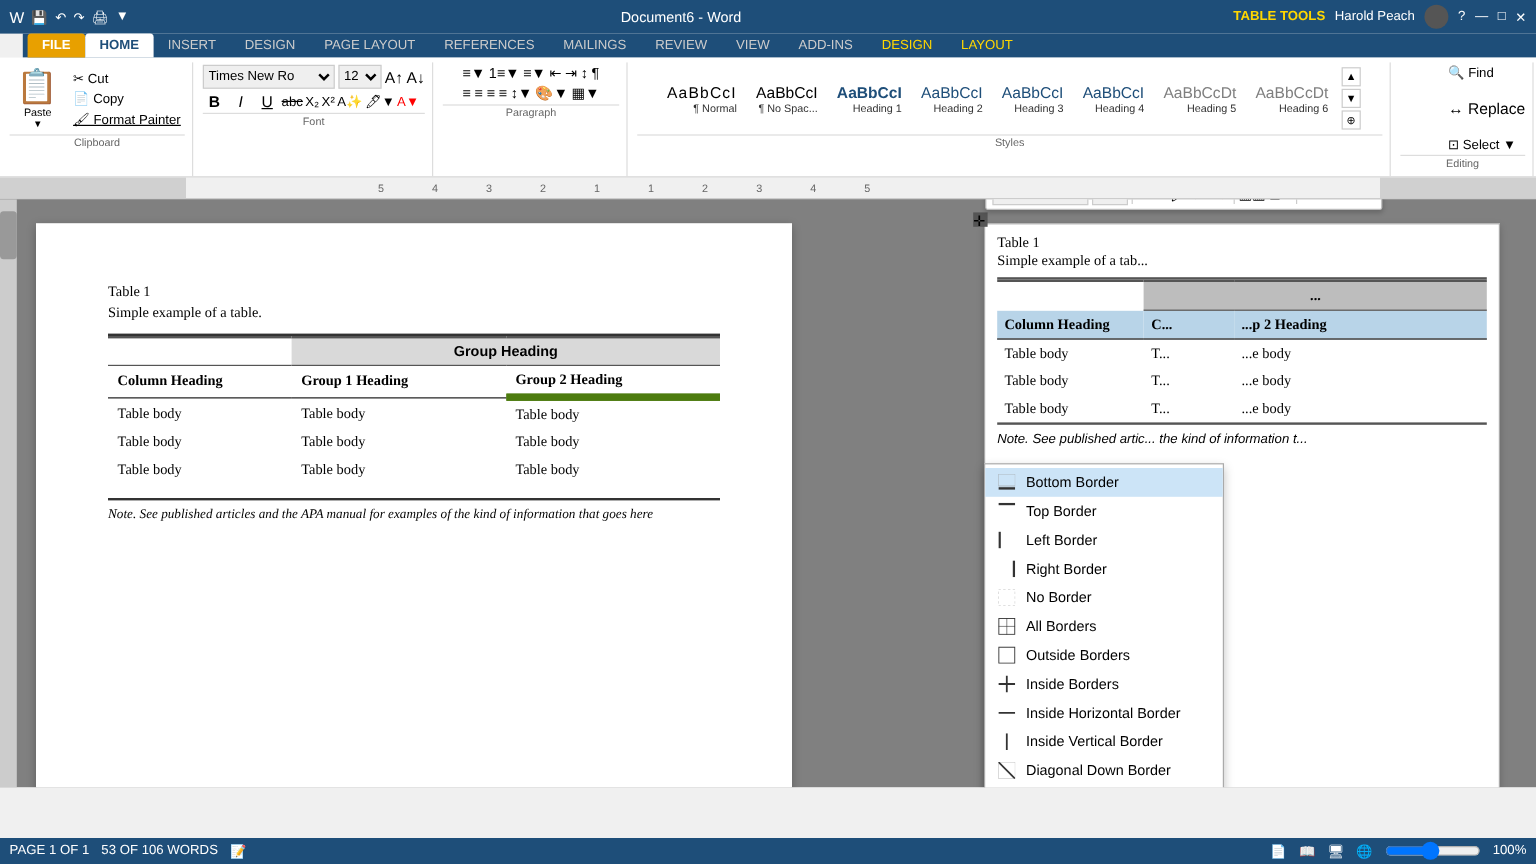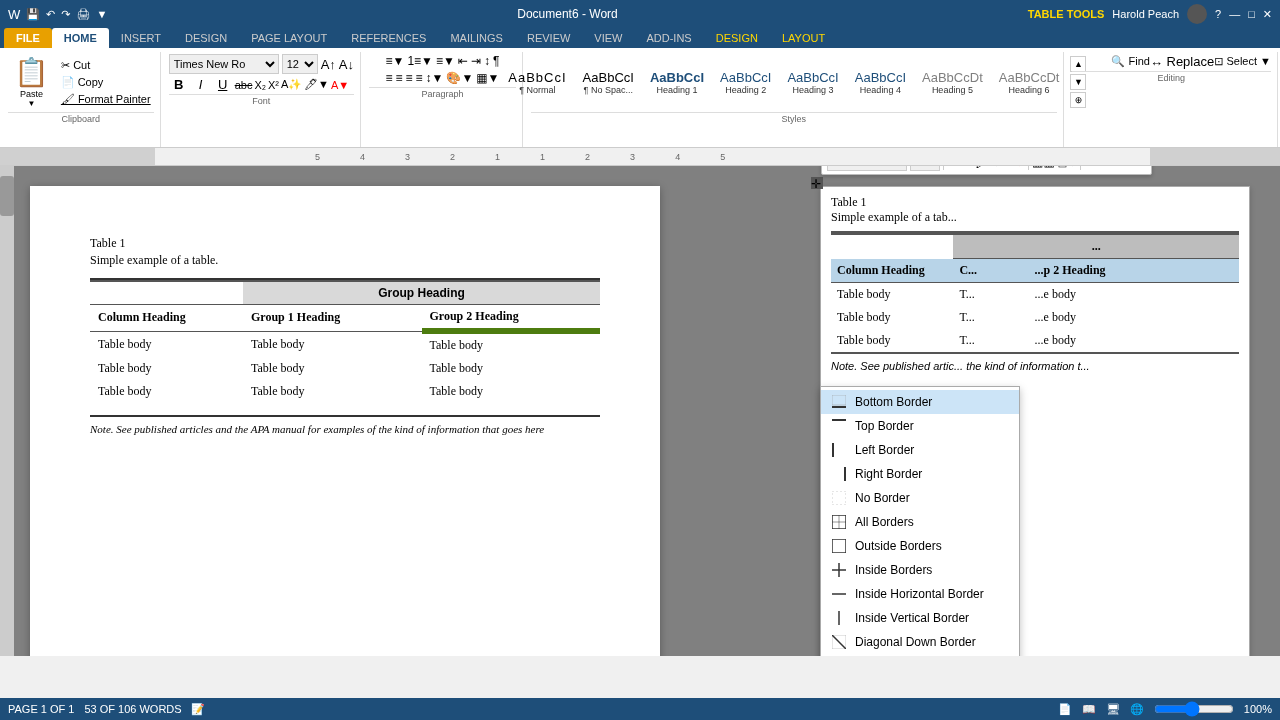--- a/index.html
+++ b/index.html
@@ -16,20 +16,21 @@
       color: white;
     }
     #title-bar .title { flex: 1; text-align: center; font-size: 12px; }
 
     
     #ribbon-tabs {
       background: #1e4e79;
       display: flex;
       align-items: flex-end;
       padding: 0 4px;
+      margin-left: 19px;
     }
     .ribbon-tab {
       padding: 4px 12px;
       font-size: 11px;
       cursor: pointer;
       color: #ccc;
       border-radius: 3px 3px 0 0;
     }
     .ribbon-tab.active {
       background: white;
@@ -77,21 +78,21 @@
     
     #styles-gallery {
       display: flex;
       gap: 3px;
       align-items: center;
       padding: 2px;
     }
     .style-item {
       display: flex;
       flex-direction: column;
-      align-items: center;
+      align-items: flex-end;
       padding: 3px 6px;
       border: 1px solid transparent;
       cursor: pointer;
       min-width: 65px;
     }
     .style-label { font-size: 9px; color: #333; }
 
     
     #ruler {
       height: 18px;
@@ -353,21 +354,21 @@
       <div style="display:flex;flex-direction:column;gap:2px;margin-left:2px;">
         <button style="border:1px solid #ccc;background:white;cursor:pointer;width:16px;height:16px;font-size:9px;">▲</button>
         <button style="border:1px solid #ccc;background:white;cursor:pointer;width:16px;height:16px;font-size:9px;">▼</button>
         <button style="border:1px solid #ccc;background:white;cursor:pointer;width:16px;height:16px;font-size:9px;">⊕</button>
       </div>
     </div>
     <div class="ribbon-group-label">Styles</div>
   </div>
 
   <div class="ribbon-group" style="min-width:80px;">
-    <div style="display:flex;flex-direction:row;gap:0;margin-left:40px;">
+    <div style="display:flex;flex-direction:column;gap:16px;margin-left:40px;">
       <div style="display:flex;align-items:center;gap:3px;cursor:pointer;font-size:11px;">🔍 Find</div>
       <div style="display:flex;align-items:center;gap:3px;cursor:pointer;font-size:13px;">↔ Replace</div>
       <div style="display:flex;align-items:center;gap:3px;cursor:pointer;font-size:11px;">⊡ Select ▼</div>
     </div>
     <div class="ribbon-group-label">Editing</div>
   </div>
 </div>
 
 <div id="ruler" style="height:18px;background:#f0f0f0;border-bottom:1px solid #ccc;position:relative;">
   <div style="position:absolute;left:0;top:0;width:155px;height:100%;background:#d0d0d0;"></div>

